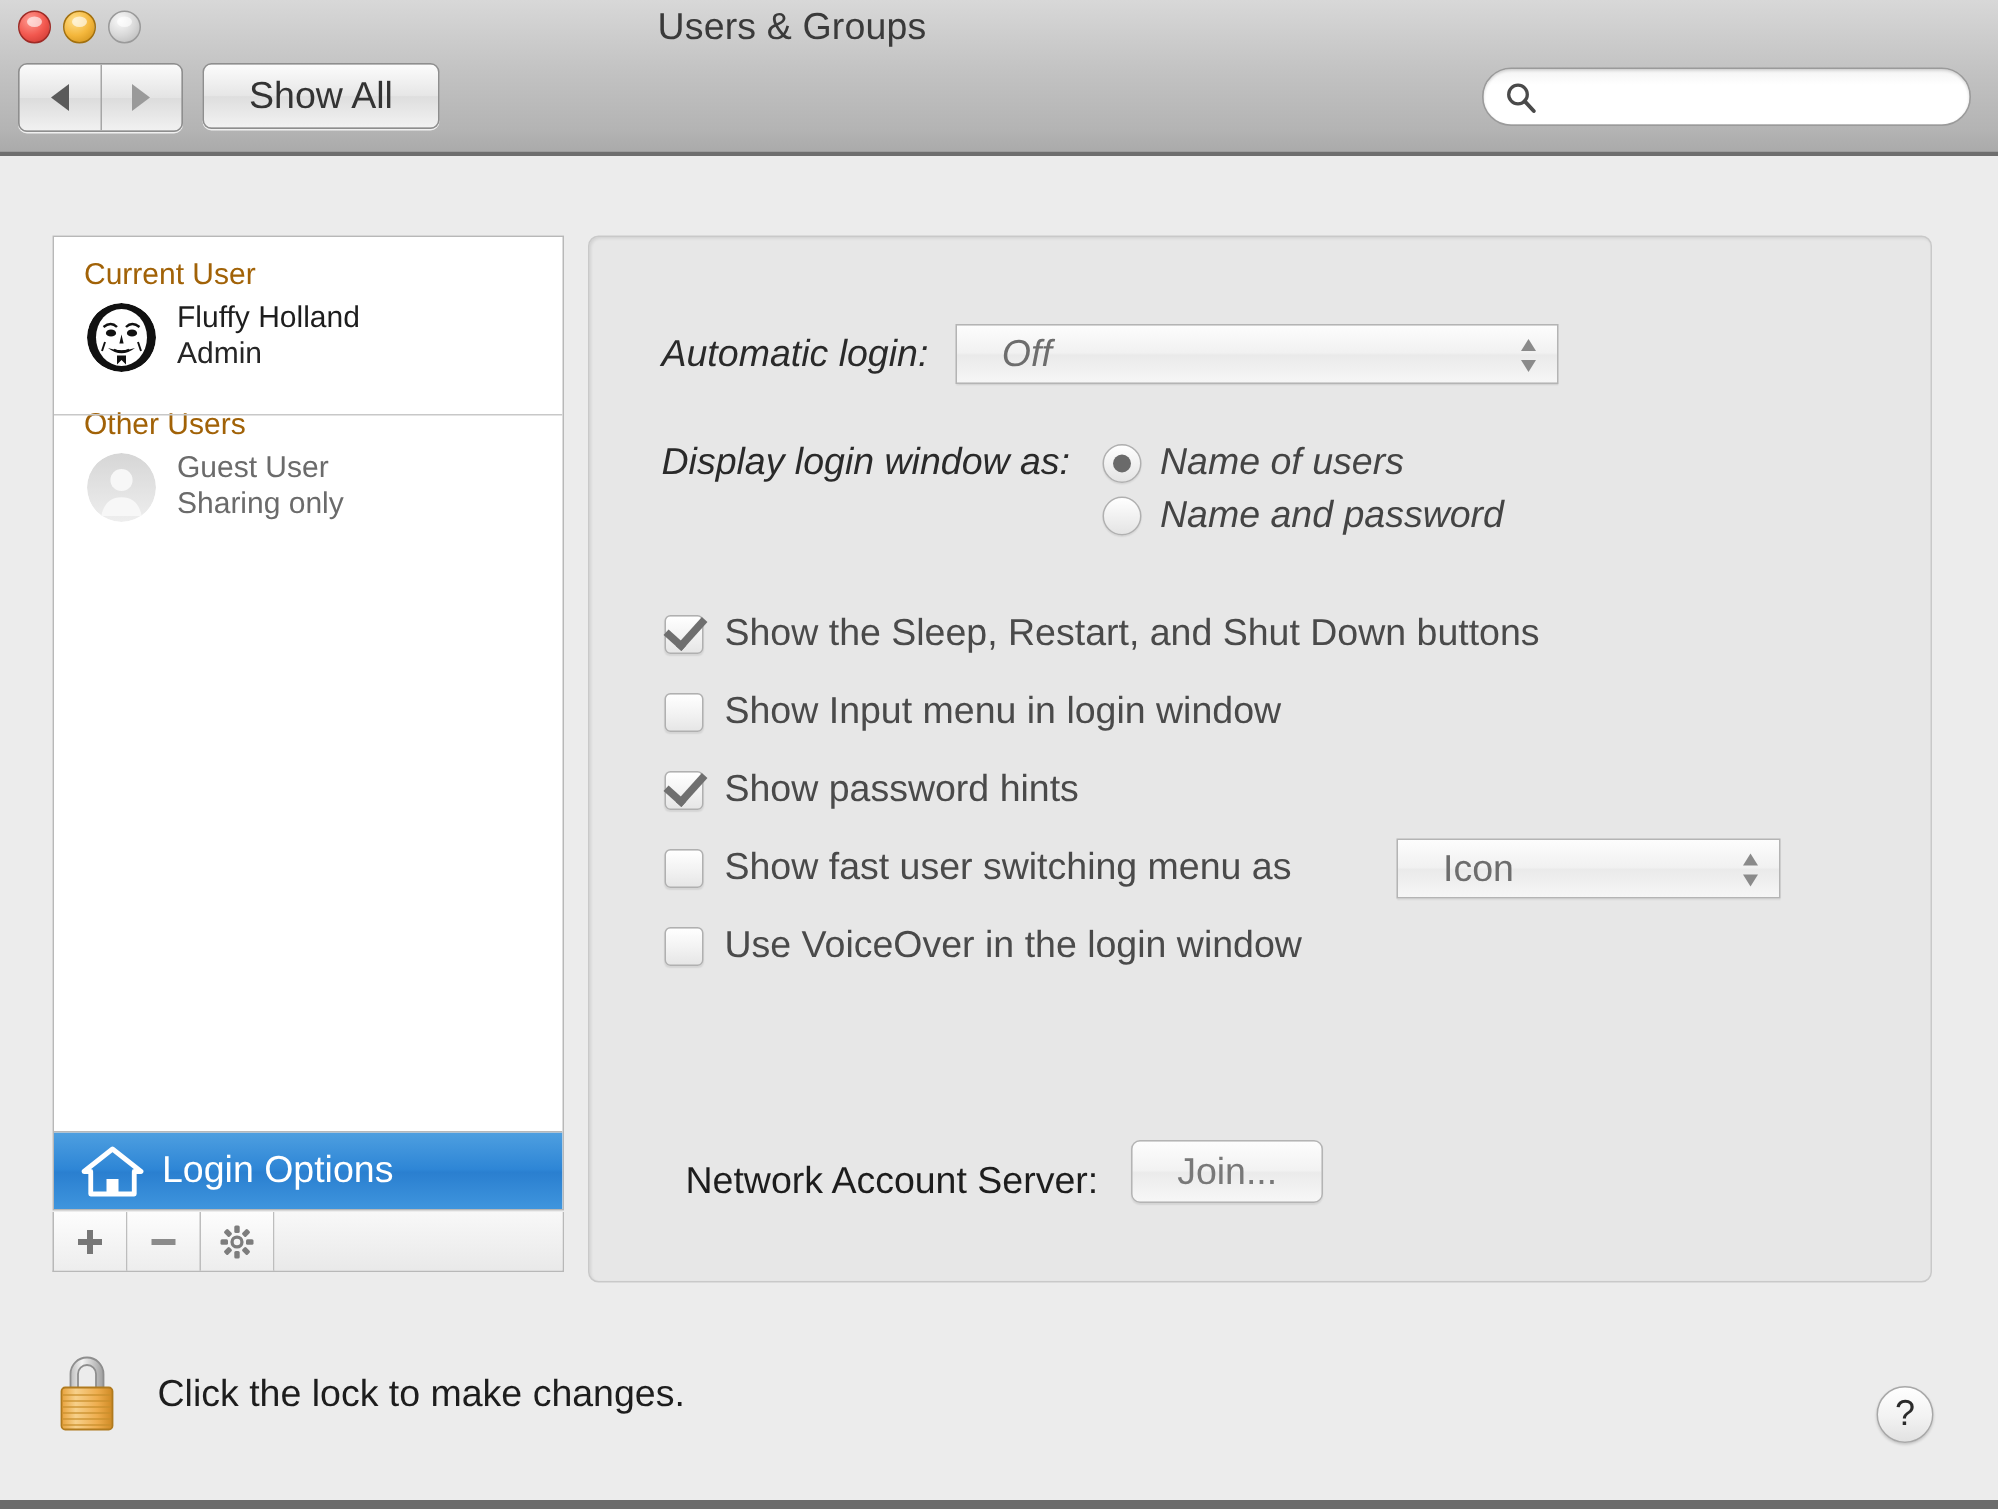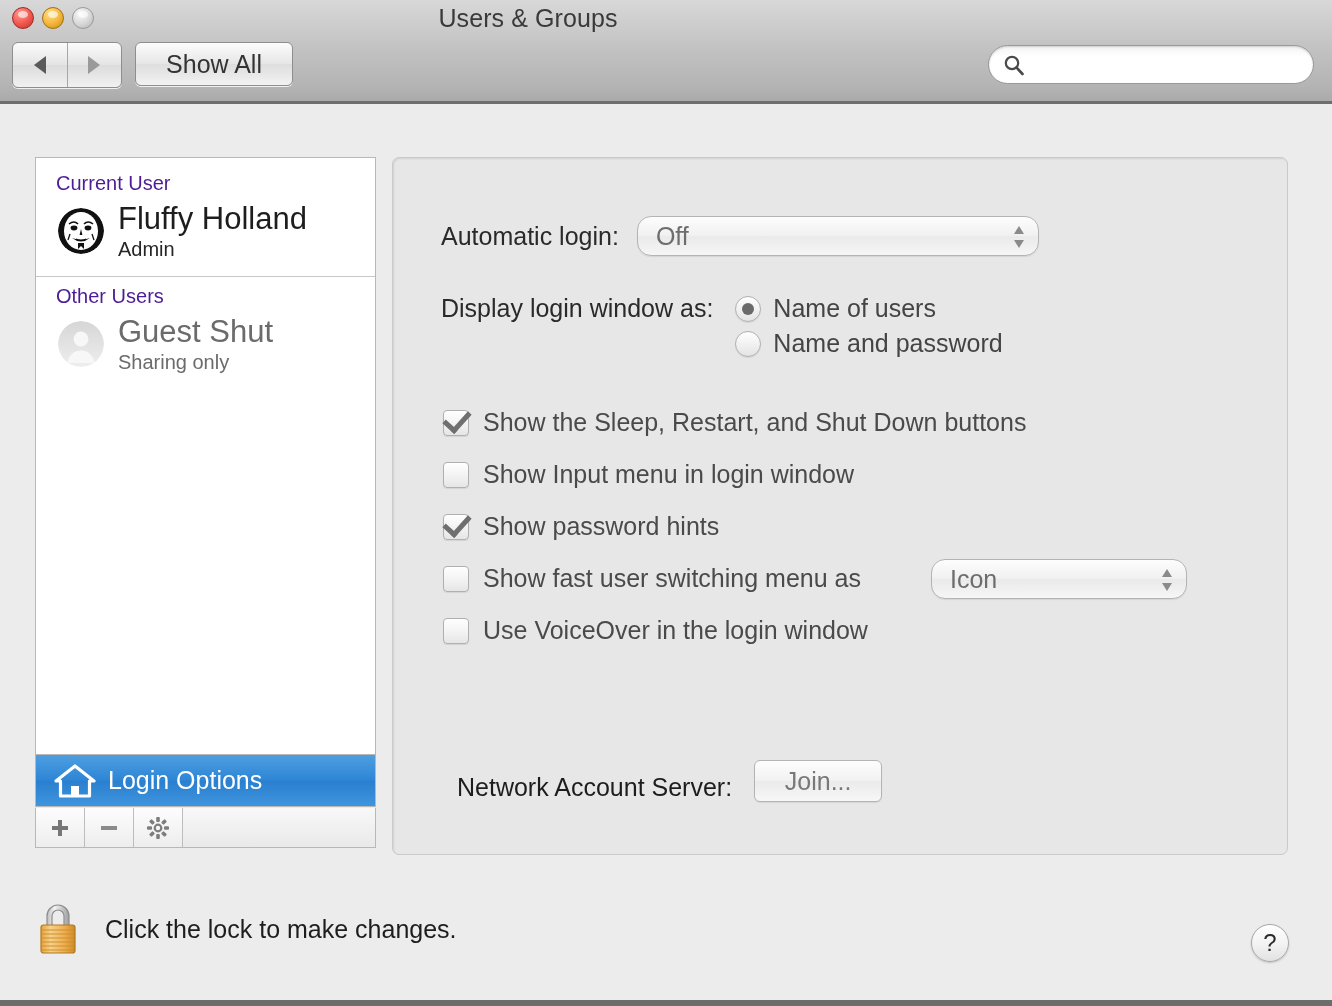--- a/index.html
+++ b/index.html
@@ -142,40 +142,40 @@
     left: 35px; top: 157px;
     width: 341px; height: 650px;
     background: #ffffff;
     border: 1px solid #b8b8b8;
     box-sizing: border-box;
     overflow: hidden;
   }
 
   .group-header {
     font-size: 20px;
-    color: #4c1d95;
+    color: #a16207;
     padding: 14px 0 4px 20px;
   }
 
   .user-row {
     display: flex;
     align-items: center;
     padding: 2px 0 10px 22px;
     box-sizing: border-box;
   }
   .avatar {
     width: 46px; height: 46px;
     border-radius: 50%;
     flex: 0 0 46px;
     margin-right: 14px;
     position: relative;
     overflow: hidden;
   }
   .user-text { line-height: 1.18; }
-  .user-name { font-size: 31px; color: #1d1d1d; }
+  .user-name { font-size: 20px; color: #1d1d1d; }
   .user-role { font-size: 20px; color: #262626; }
 
   .user-name.muted { color: #6b6b6b; }
   .user-role.muted { color: #6b6b6b; }
 
   #current-divider {
     position: absolute;
     left: 0; top: 118px;
     width: 100%;
     height: 1px;
@@ -222,38 +222,39 @@
     position: absolute;
     left: 392px; top: 157px;
     width: 896px; height: 698px;
     background: #e7e7e7;
     border: 1px solid #c9c9c9;
     border-radius: 7px;
     box-sizing: border-box;
     box-shadow: inset 1px 1px 2px rgba(0,0,0,0.09);
   }
 
-  .field-row { position: absolute; display: flex; align-items: center; }
+  .field-row { position: absolute; display: flex; align-items: center; font-style: italic; }
 
   .field-label {
     font-size: 25px;
     color: #2a2a2a;
     text-align: right;
   }
 
   .popup {
     position: relative;
     height: 40px;
     border: 1px solid #b4b4b4;
-    border-radius: 14px;
+    border-radius: 0;
     background: linear-gradient(to bottom, #fdfdfd 0%, #f1f1f1 48%, #eaeaea 52%, #f6f6f6 100%);
     box-shadow: 0 1px 1px rgba(0,0,0,0.08);
     box-sizing: border-box;
     display: flex;
     align-items: center;
+    padding-left: 12px;
   }
   .popup-value {
     font-size: 25px;
     color: #6d6d6d;
     padding-left: 18px;
   }
   .stepper {
     position: absolute;
     right: 12px; top: 6px;
     width: 14px; height: 28px;
@@ -431,21 +432,21 @@
               <stop offset="0%" stop-color="#d6d6d6"></stop>
               <stop offset="100%" stop-color="#eeeeee"></stop>
             </linearGradient>
           </defs>
           <circle cx="23" cy="23" r="23" fill="url(#avgrad)"></circle>
           <circle cx="23" cy="18" r="7.4" fill="#f7f7f7"></circle>
           <path d="M9.5 42 Q12 29.5 23 29.5 Q34 29.5 36.5 42 Z" fill="#f7f7f7"></path>
         </svg>
       </div>
       <div class="user-text">
-        <div class="user-name muted">Guest Shut</div>
+        <div class="user-name muted">Guest User</div>
         <div class="user-role muted">Sharing only</div>
       </div>
     </div>
 
     <div id="login-options-row">
       <svg id="house-icon" viewBox="0 0 42 34">
         <path d="M21 2 L40 17 L35.5 17 L35.5 32 L6.5 32 L6.5 17 L2 17 Z" fill="none" stroke="#ffffff" stroke-width="3.2" stroke-linejoin="round"></path>
         <rect x="17" y="22" width="8" height="10" fill="#ffffff"></rect>
       </svg>
       <span id="login-options-label">Login Options</span>

